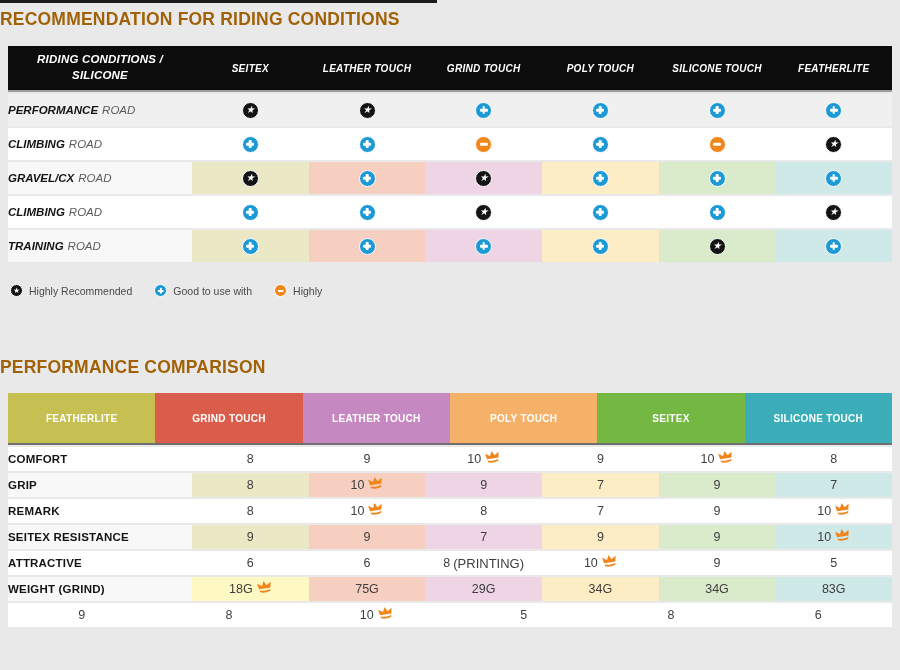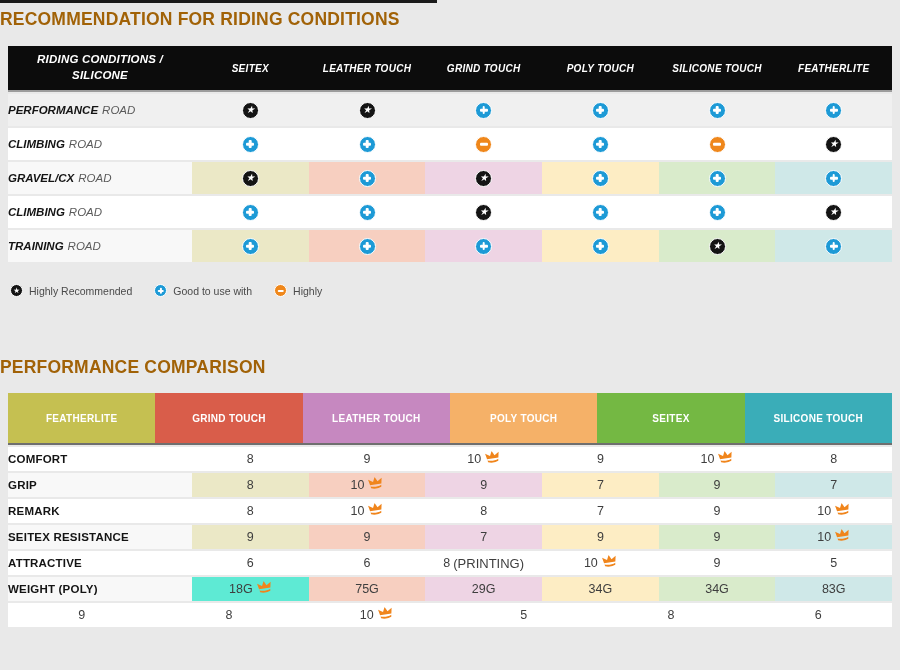--- a/index.html
+++ b/index.html
@@ -399,22 +399,22 @@
             </span>
           </div>
           <div class="cell">
             <span class="val">9</span>
           </div>
           <div class="cell">
             <span class="val">5</span>
           </div>
         </div>
         <div class="row tinted">
-          <div class="label">WEIGHT (POLY)</div>
-          <div class="cell" style="background: #5eead4;">
+          <div class="label">WEIGHT (GRIND)</div>
+          <div class="cell" style="background: #fef9c3;">
             <span class="val">18G</span>
             <span class="crown">
               <svg width="15" height="12" viewBox="0 0 26 21">
                 <path fill="#f0851c" d="M3 13 L1 3 L9 8 L13 0 L17 8 L25 3 L23 13 Z"></path>
                 <path fill="#f0851c" d="M3.5 15 C9 17.5 17 17.5 22.5 15 L22 18.5 C16 20.8 10 20.8 4 18.5 Z"></path>
               </svg>
             </span>
           </div>
           <div class="cell" style="background: rgb(247, 207, 192);">
             <span class="val">75G</span>

